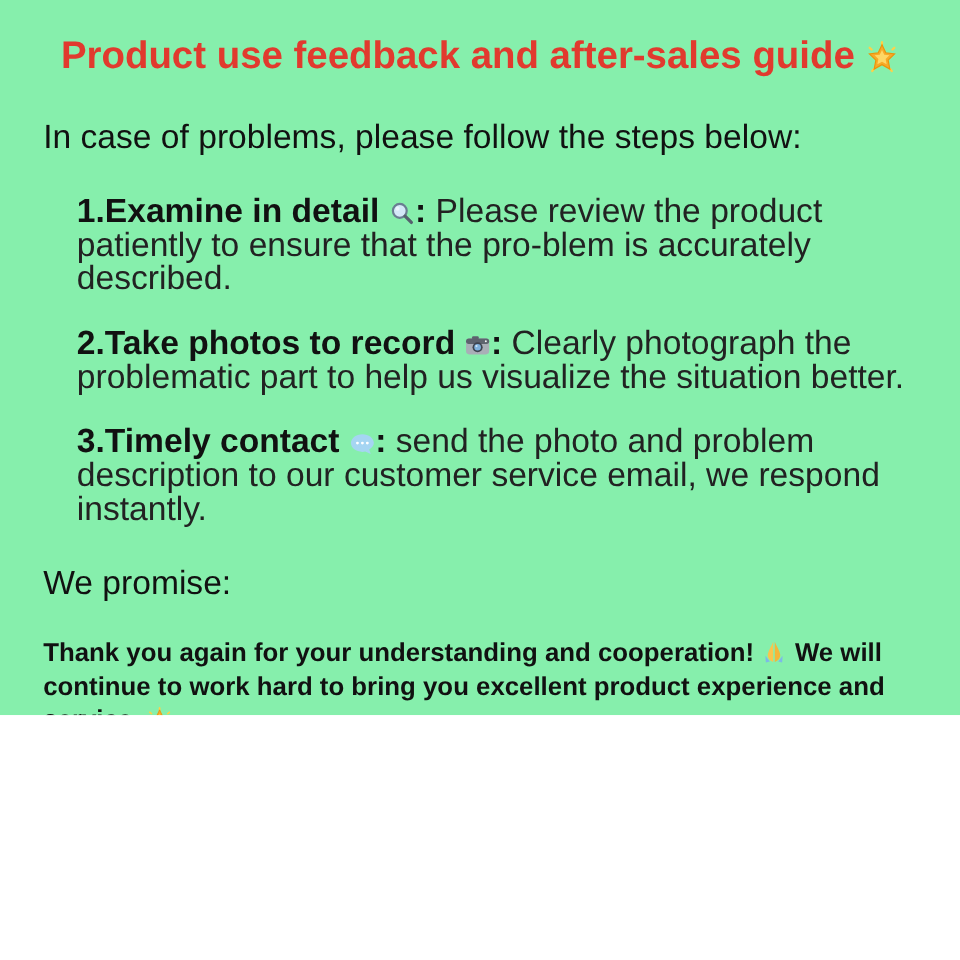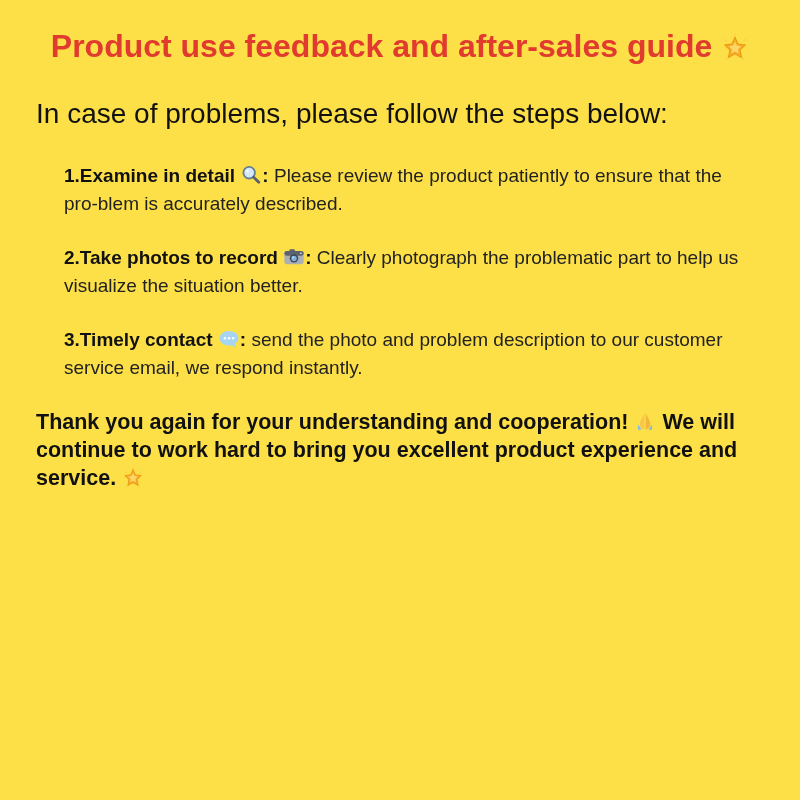--- a/index.html
+++ b/index.html
@@ -1,31 +1,31 @@
 <!DOCTYPE html>
 <html><head>
 <meta charset="utf-8">
 <style>
   html,body{margin:0;padding:0;background:#ffffff;}
   .page{
-    width:800px;height:800px;box-sizing:border-box;
-    padding:26px 36px 20px 36px;background:#fde047;overflow:hidden;
+    width:800px;height:596px;box-sizing:border-box;
+    padding:26px 36px 20px 36px;background:#86efac;overflow:hidden;
     font-family:"Liberation Sans", sans-serif;color:#1a1a1a;
   }
   .title{
     margin:0;text-align:center;font-size:32px;font-weight:bold;
     color:#e13a2e;line-height:40px;white-space:nowrap;
   }
   .section-heading{
     margin:30px 0 0 0;font-size:28px;font-weight:normal;color:#111111;line-height:36px;
   }
   .list{margin-top:30px;}
   .promise-list{margin-top:26px;}
   .item{
-    margin:0 4px 26px 28px;font-size:19px;line-height:28px;color:#222222;
+    margin:0 4px 26px 28px;font-size:28px;line-height:28px;color:#222222;
   }
   .item .lead{color:#111111;font-weight:bold;}
   .closing{
     margin:22px 0 0 0;font-size:21.5px;line-height:28px;font-weight:bold;color:#111111;
   }
   .icon{display:inline-block;width:22px;height:22px;vertical-align:-4px;line-height:0;}
   .icon svg{width:100%;height:100%;}
   .icon-lg{width:28px;height:28px;vertical-align:-5px;}
   .icon-sm{width:20px;height:20px;vertical-align:-3px;}
 </style>
@@ -82,20 +82,21 @@
           <path d="M12 3.2 C6.2 3.2 1.6 6.8 1.6 11.2 C1.6 15.6 6.2 19.2 12 19.2 C12.9 19.2 13.8 19.1 14.6 18.9 L19.6 21.2 L18.2 16.9 C20.8 15.5 22.4 13.5 22.4 11.2 C22.4 6.8 17.8 3.2 12 3.2 Z" fill="#a5d5f2"></path>
           <circle cx="7.5" cy="11.2" r="1.3" fill="#ffffff"></circle>
           <circle cx="12" cy="11.2" r="1.3" fill="#ffffff"></circle>
           <circle cx="16.5" cy="11.2" r="1.3" fill="#ffffff"></circle>
         </svg></span><span>:</span></strong>
       <span>send the photo and problem description to our customer service email, we respond instantly.</span>
     </p>
 
   </div>
 
+  <h2 class="section-heading">We promise:</h2>
 
   <div class="list promise-list">
 
 
 
   </div>
 
   <p class="closing"><span>Thank you again for your understanding and cooperation!</span>
     <span class="icon"><svg viewBox="0 0 24 24">
       <path d="M4.2 14.6 L8.2 19.9 L4.6 20.8 Z" fill="#7db9e8"></path>

